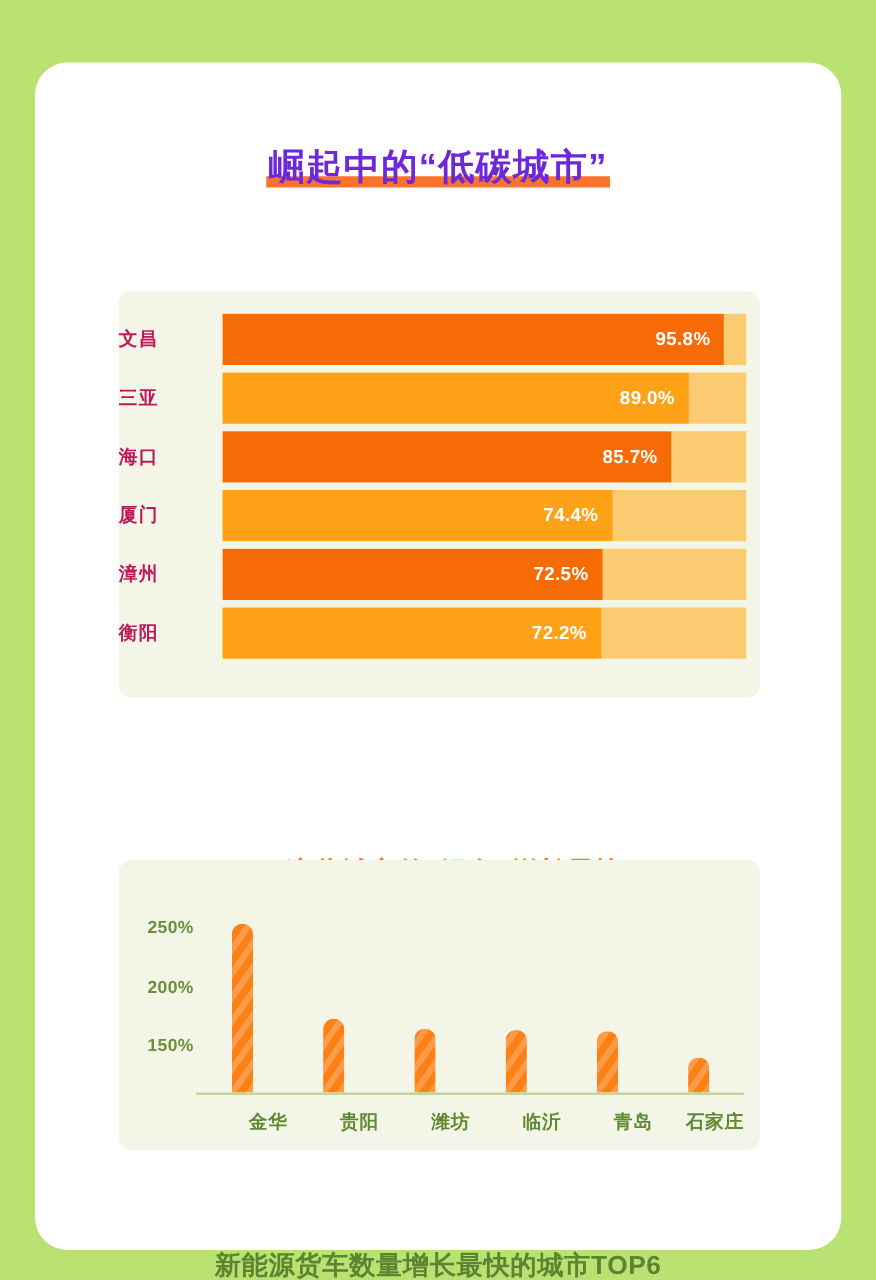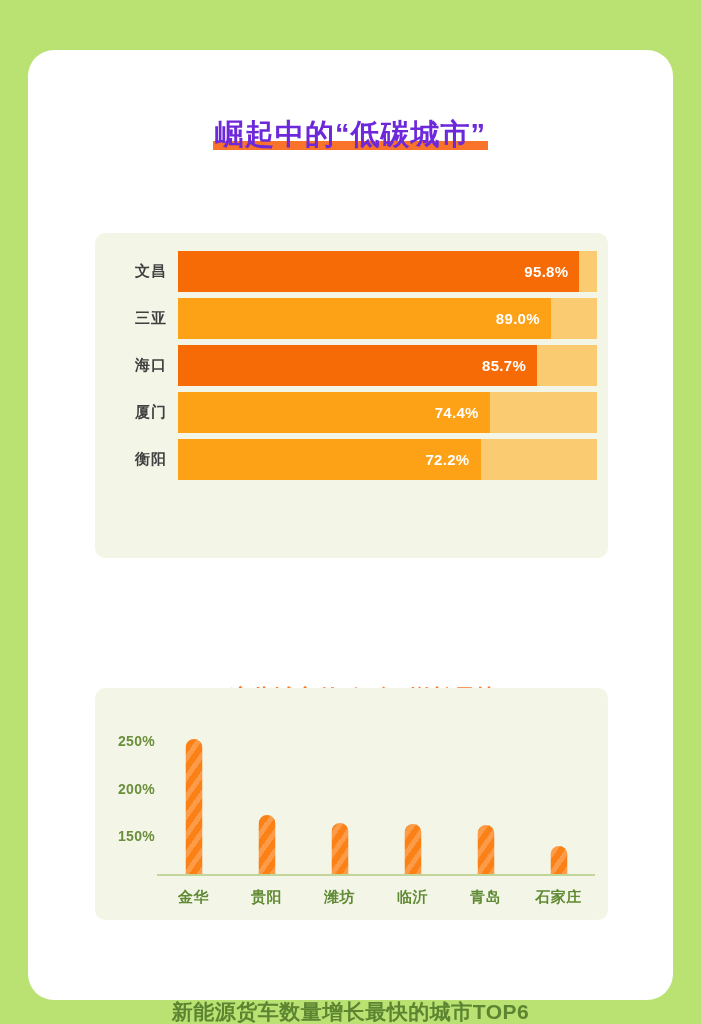--- a/index.html
+++ b/index.html
@@ -180,25 +180,24 @@
     align-items: center;
     height: 36px;
     margin-bottom: 11px;
   }
   .bar-label {
     width: 83px;
     text-align: left;
     padding-right: 11px;
     font-size: 15px;
     font-weight: 700;
-    color: #404040;
+    color: #be185d;
     letter-spacing: 1px;
     box-sizing: border-box;
     white-space: nowrap;
-    padding-left: 40px;
   }
   .bar-track {
     position: relative;
     width: 419px;
     height: 41px;
     background: #fbcb72;
     overflow: hidden;
   }
   .bar-fill {
     position: absolute;
@@ -277,21 +276,21 @@
         rgba(255,255,255,0.22) 5px,
         rgba(255,255,255,0) 5px,
         rgba(255,255,255,0) 11px
       ),
       #fb8016;
   }
   .column-label {
     position: absolute;
     left: 0;
     width: 73px;
-    text-align: center;
+    text-align: right;
     font-size: 15px;
     font-weight: 700;
     color: #5f8a33;
     letter-spacing: .5px;
     white-space: nowrap;
   }
 </style>
 </head>
 <body>
 
@@ -339,20 +338,28 @@
           </div>
           <div class="bar-row">
             <div class="bar-label">厦门</div>
             <div class="bar-track">
               <div class="bar-fill light" style="width: 74.4%;">
                 <span class="bar-value">74.4%</span>
               </div>
             </div>
           </div>
           <div class="bar-row">
+            <div class="bar-label">漳州</div>
+            <div class="bar-track">
+              <div class="bar-fill deep" style="width: 72.5%;">
+                <span class="bar-value">72.5%</span>
+              </div>
+            </div>
+          </div>
+          <div class="bar-row">
             <div class="bar-label">衡阳</div>
             <div class="bar-track">
               <div class="bar-fill light" style="width: 72.2%;">
                 <span class="bar-value">72.2%</span>
               </div>
             </div>
           </div>
         </div>
     </div>
 

